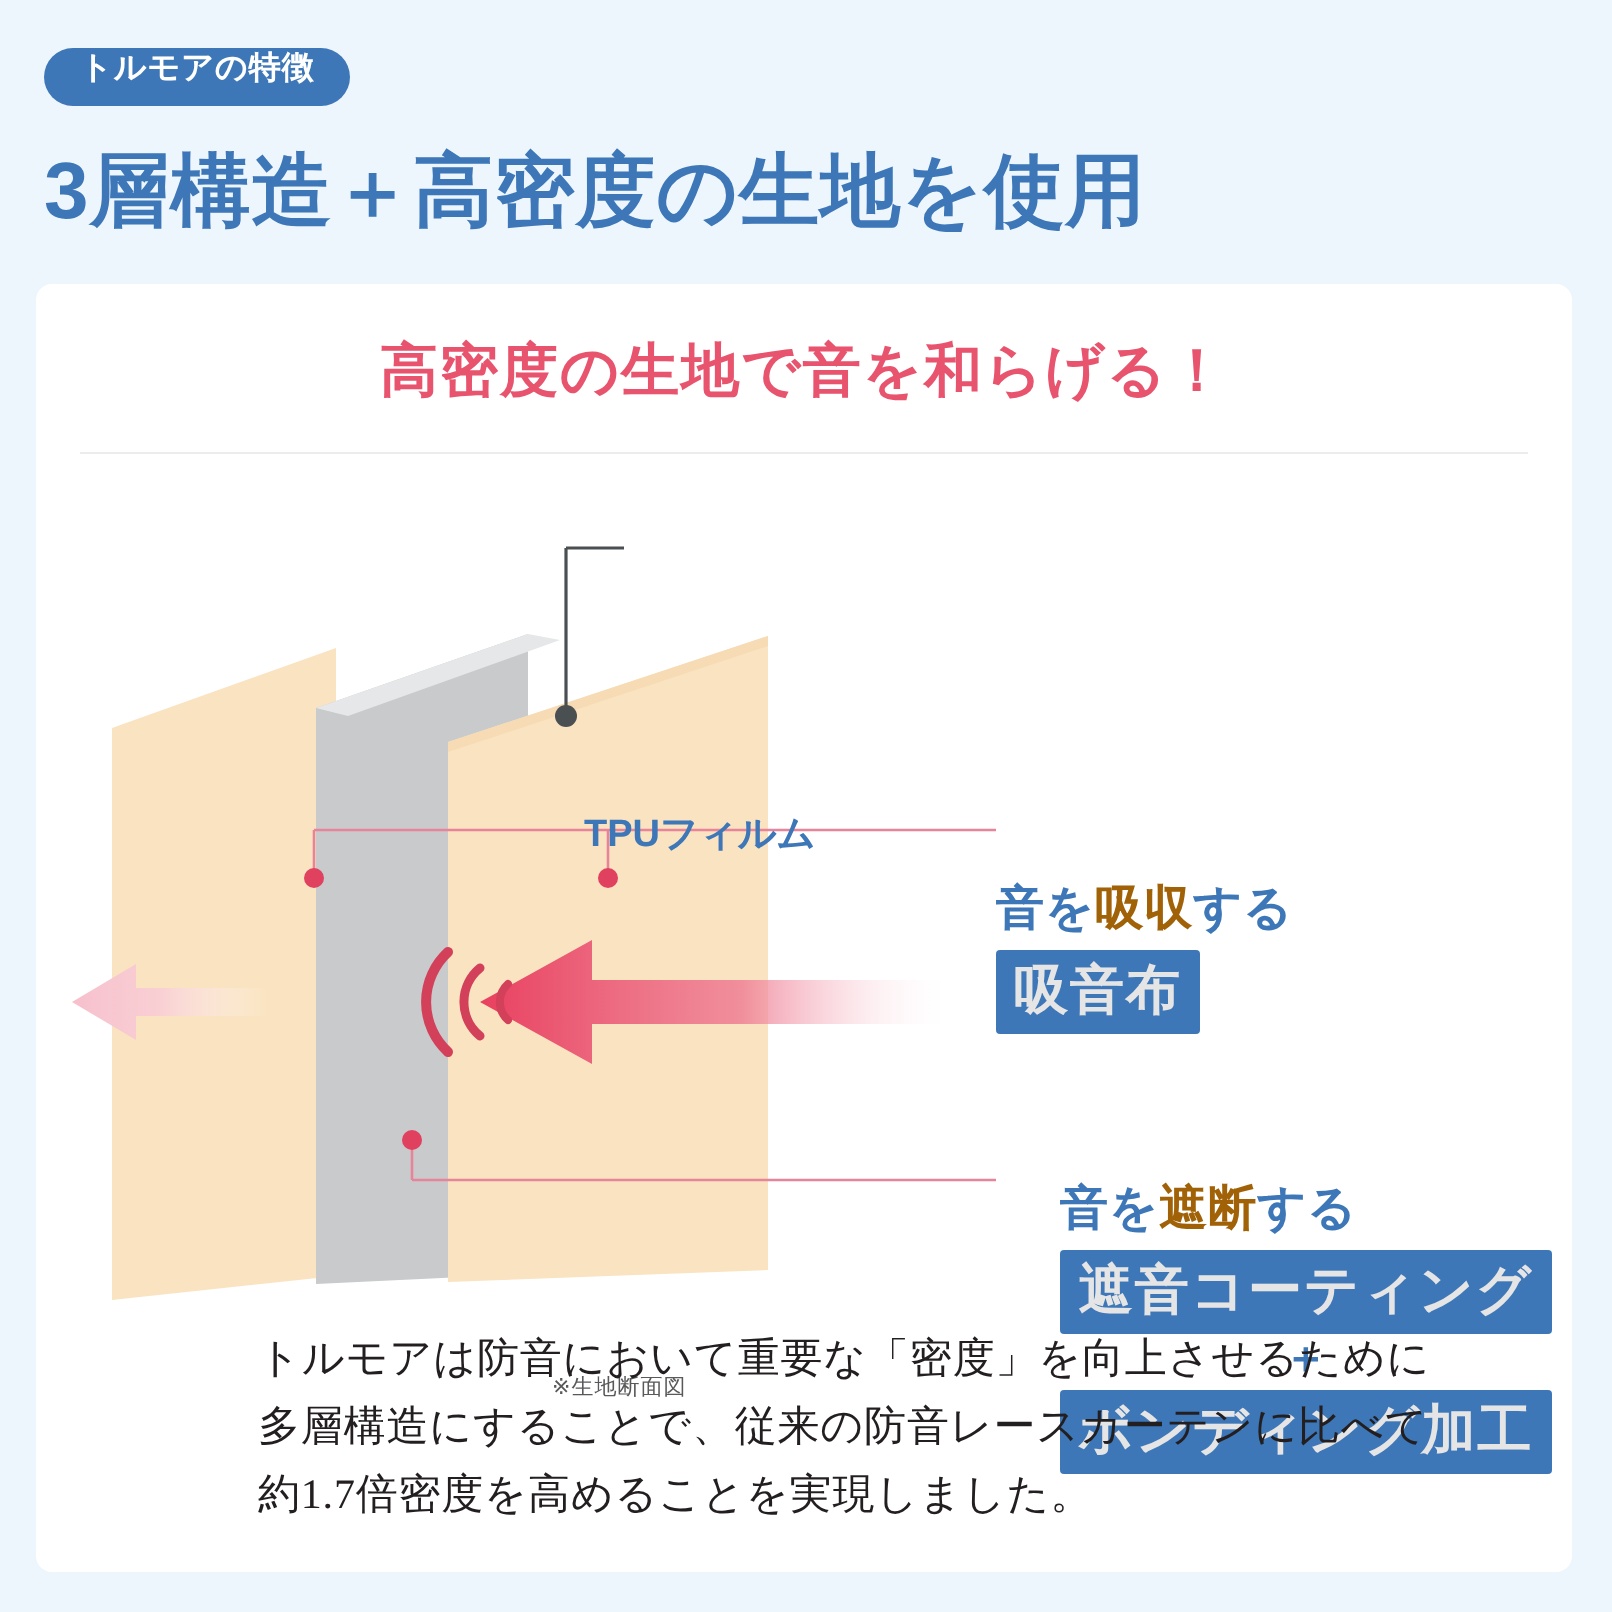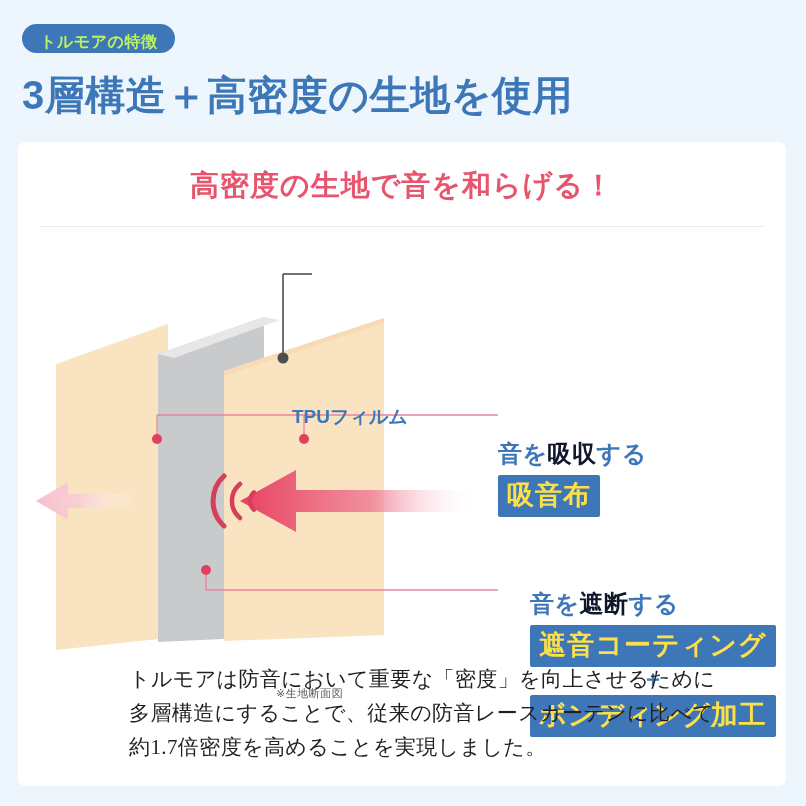--- a/index.html
+++ b/index.html
@@ -11,25 +11,25 @@
     overflow:hidden;
   }
 
   
   #badge {
     position:absolute; left:22px; top:24px;
     height:29px;
     padding:0 18px;
     border-radius:15px;
     background:#3d77b8;
-    color:#bef264;
+    color:#ffffff;
     font-size:16px;
     font-weight:700;
     letter-spacing:0.5px;
-    display:flex; align-items:flex-end; justify-content:center;
+    display:flex; align-items:flex-start; justify-content:center;
     white-space:nowrap;
   }
   #page-title {
     position:absolute; left:22px; top:68px;
     font-size:40px;
     font-weight:700;
     color:#3d77b8;
     letter-spacing:0.5px;
     white-space:nowrap;
   }
@@ -83,25 +83,25 @@
   }
 
   
   .callout-head {
     font-size:24px;
     font-weight:700;
     color:#3d77b8;
     letter-spacing:0.5px;
     white-space:nowrap;
   }
-  .callout-head .hl { color:#0f172a; }
+  .callout-head .hl { color:#a16207; }
   .chip {
     display:inline-flex; align-items:center; justify-content:center;
     background:#3d77b8;
-    color:#fde047;
+    color:#e5e5e5;
     font-size:27px;
     font-weight:700;
     letter-spacing:1px;
     padding:2px 9px 4px 9px;
     border-radius:2px;
     white-space:nowrap;
     margin-top:5px;
   }
   .plus {
     text-align:center;

